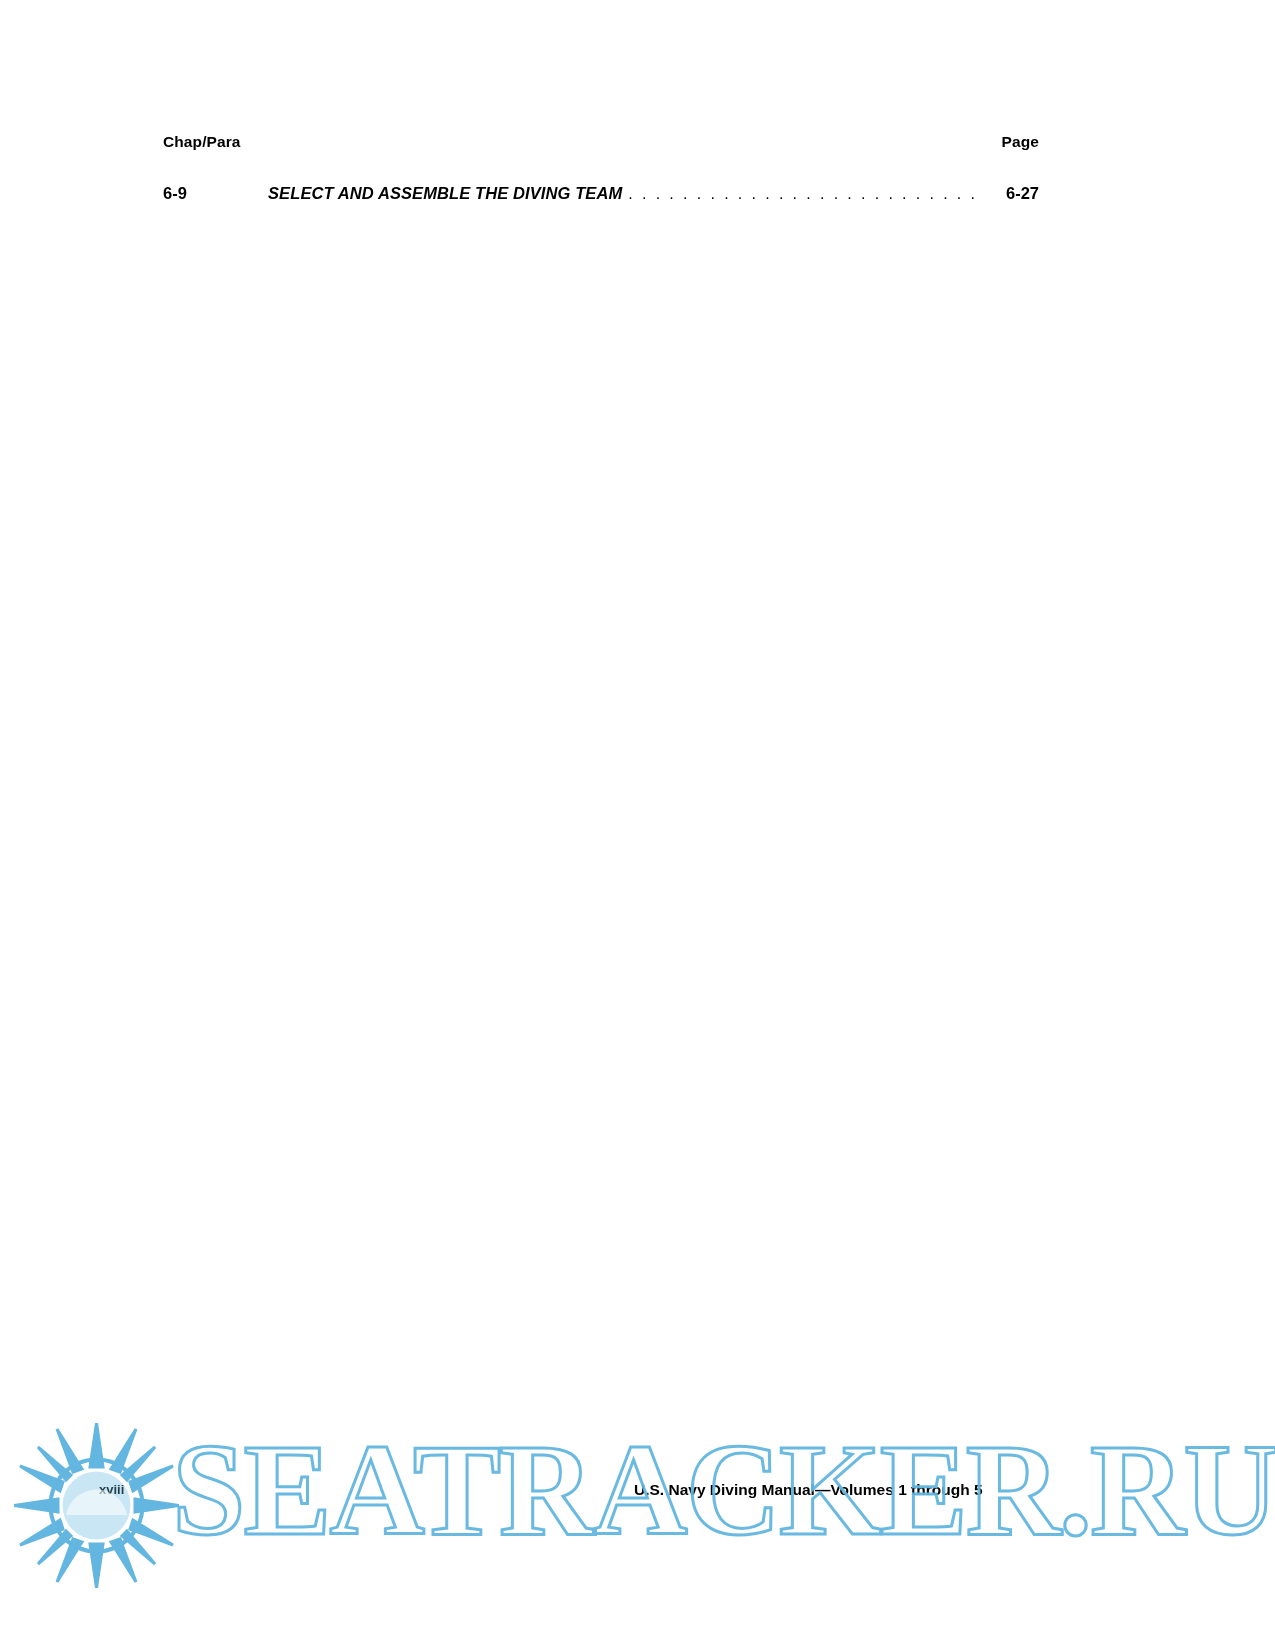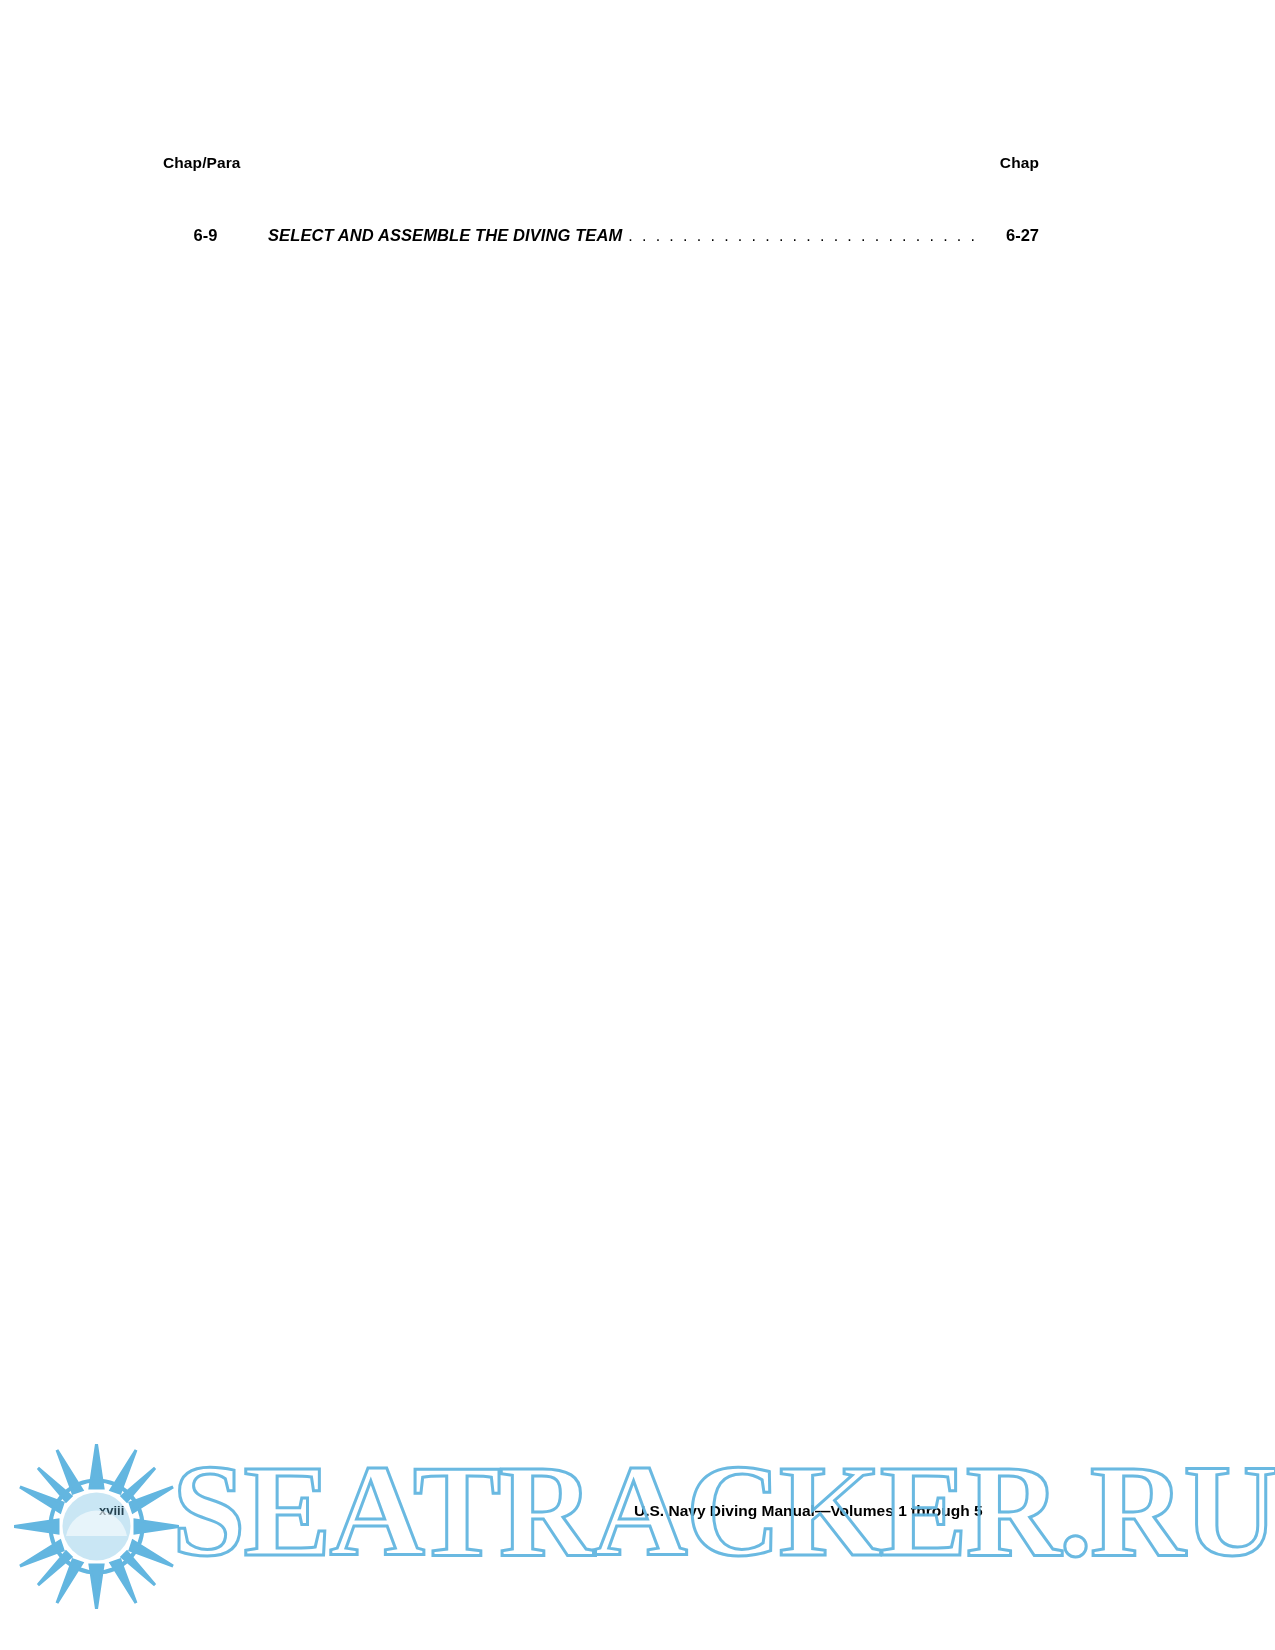--- a/index.html
+++ b/index.html
@@ -13,21 +13,20 @@
     position: relative;
     font-family: "Liberation Sans", sans-serif;
     color: #000000;
     overflow: hidden;
   }
   .page {
     position: absolute;
     left: 0; top: 0;
     width: 1275px;
     height: 1388px;
-    margin-top: 21px;
   }
   
   .toc-header {
     position: absolute;
     left: 163px;
     top: 133px;
     width: 876px;
     display: flex;
     justify-content: space-between;
     font-size: 15.5px;
@@ -48,21 +47,21 @@
   }
   
   .lvl0 {
     margin-top: 16px;
     margin-bottom: 4px;
     font-size: 16.5px;
     font-weight: bold;
   }
   .lvl0 .num {
     width: 85px;
-    text-align: center;
+    text-align: left;
     padding-right: 20px;
     flex: 0 0 auto;
     font-weight: bold;
   }
   .lvl0 .title {
     flex: 0 0 auto;
     white-space: nowrap;
     letter-spacing: .1px;
     font-style: italic;
   }
@@ -141,21 +140,21 @@
     height: 165px;
   }
 </style>
 </head>
 <body>
 
 <div class="page">
 
   <div class="toc-header">
     <span>Chap/Para</span>
-    <span>Chap</span>
+    <span>Page</span>
   </div>
 
   <div class="toc-body" id="toc-body">
       <div class="row lvl0">
         <span class="num">6-9</span>
         <span class="title">SELECT AND ASSEMBLE THE DIVING TEAM</span>
         <span class="dots">. . . . . . . . . . . . . . . . . . . . . . . . . . . . . . . . . . . . . . . . . . . . . . . . . . . . . . . . . . . . . . . . . . . . . . . . . . . . . . . . . . . . . . . . . . </span>
         <span class="page">6-27</span>
       </div>
     </div>

